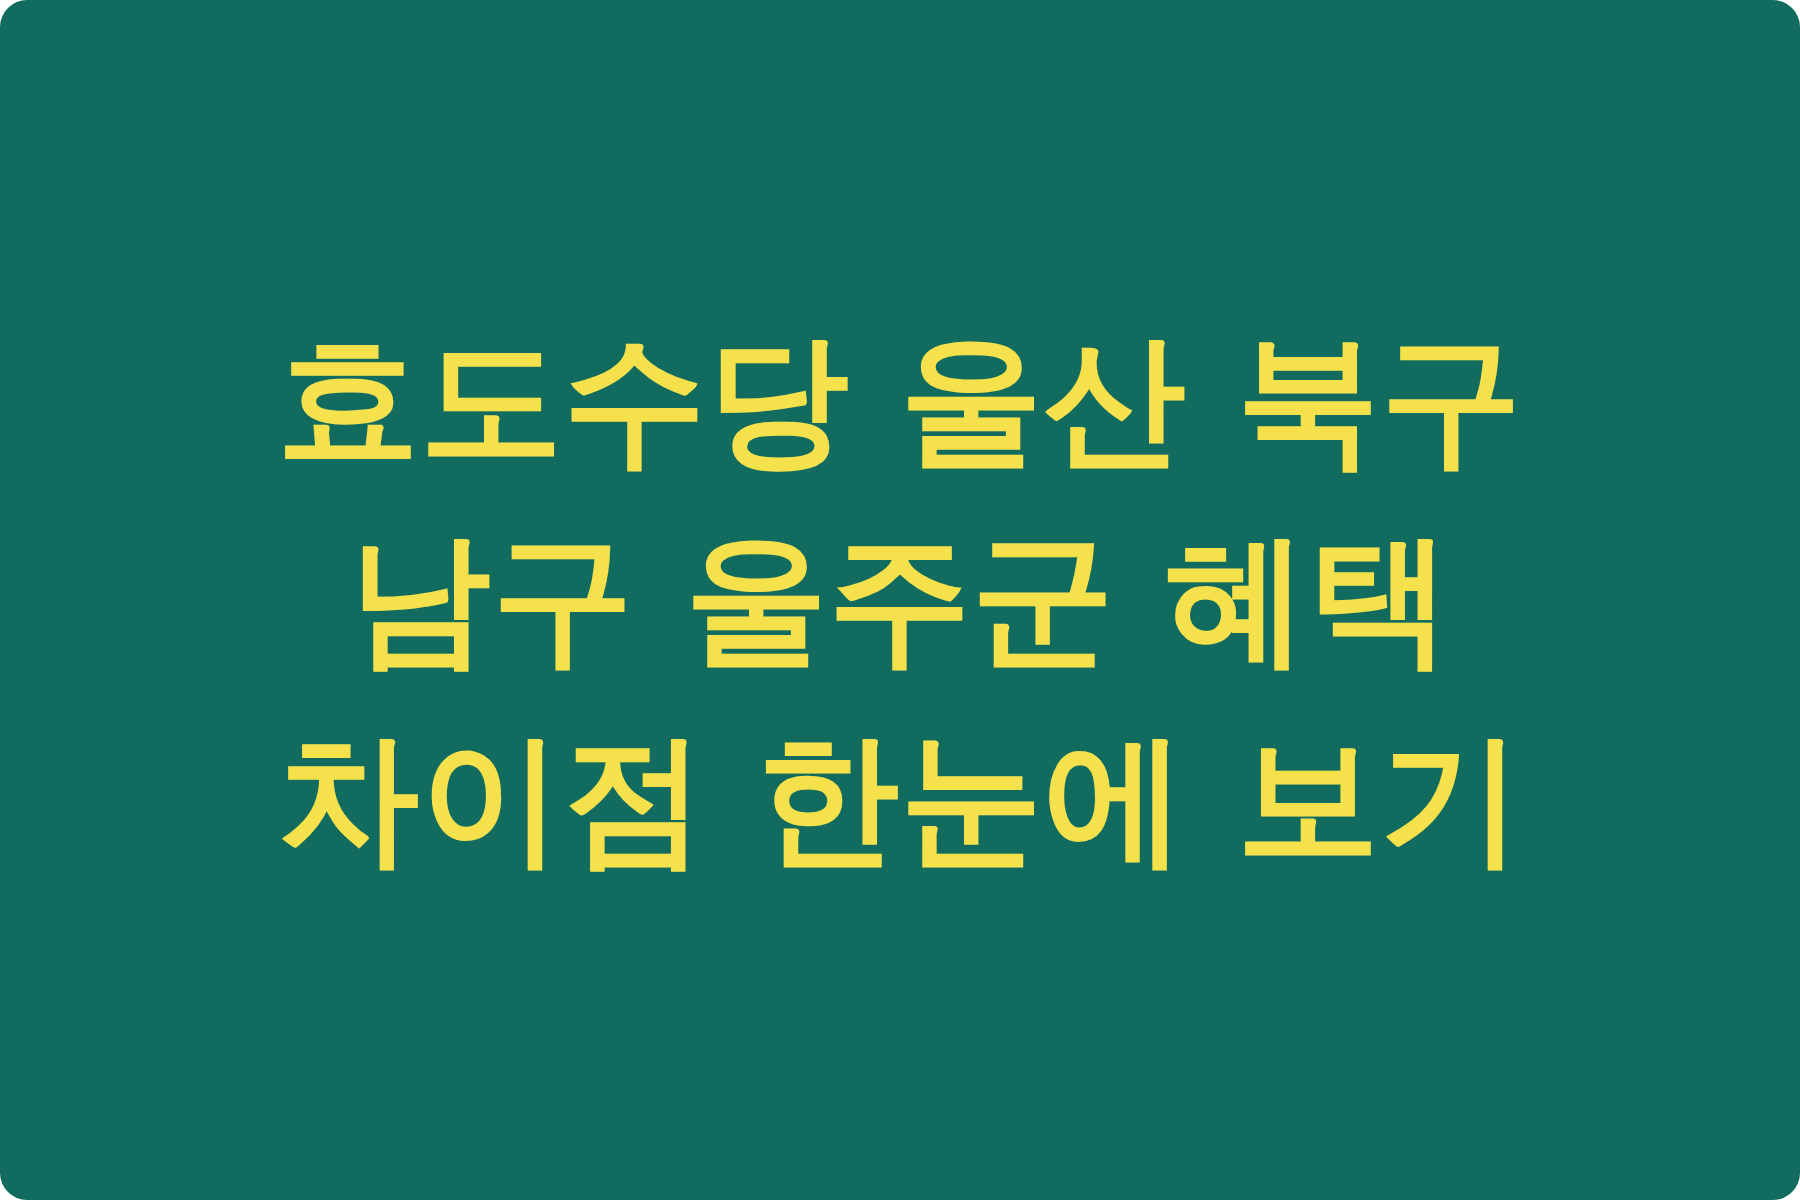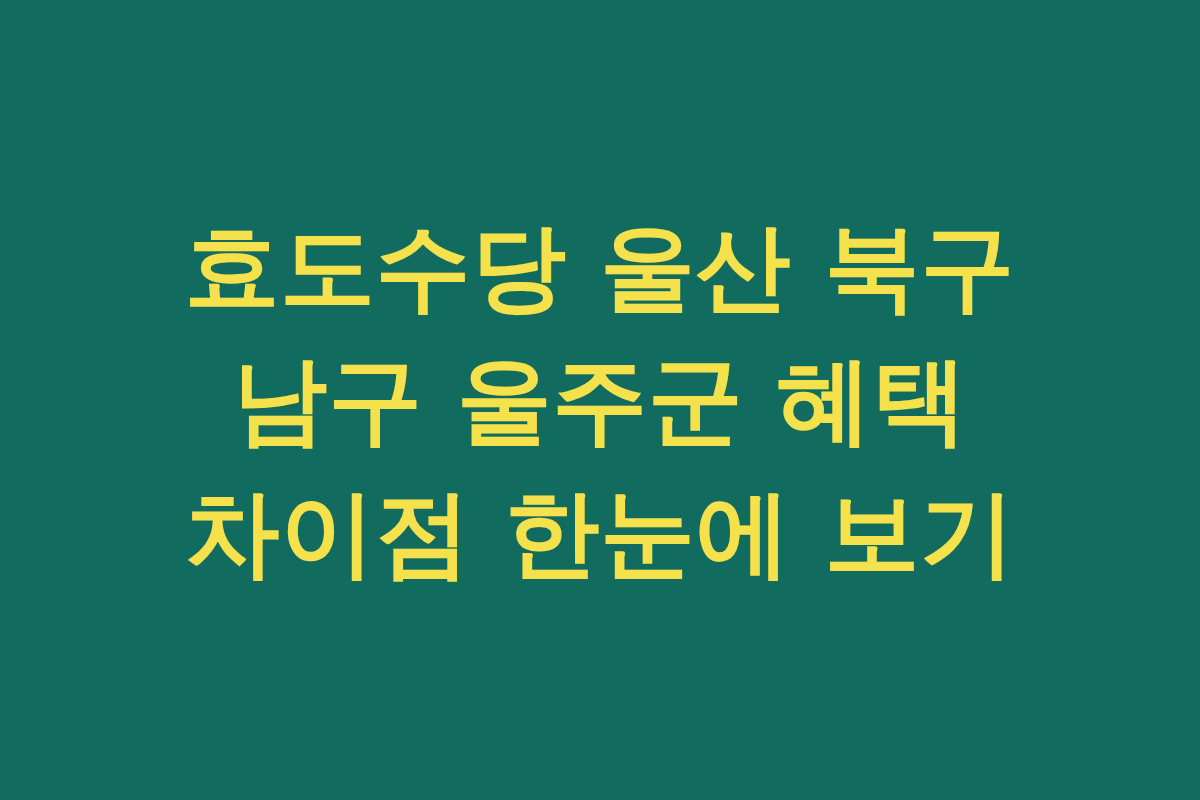--- a/index.html
+++ b/index.html
@@ -15,20 +15,21 @@
   }
 
   #banner {
     position: relative;
     width: 1200px;
     height: 800px;
     box-sizing: border-box;
     display: flex;
     align-items: center;
     justify-content: center;
+    border-radius: 18px;
     
   }
 
   #headline {
     width: 965px;
     margin: 0;
     padding: 0;
     text-align: center;
     font-family: "DejaVu Sans", "Liberation Sans", sans-serif;
     font-weight: 700;

